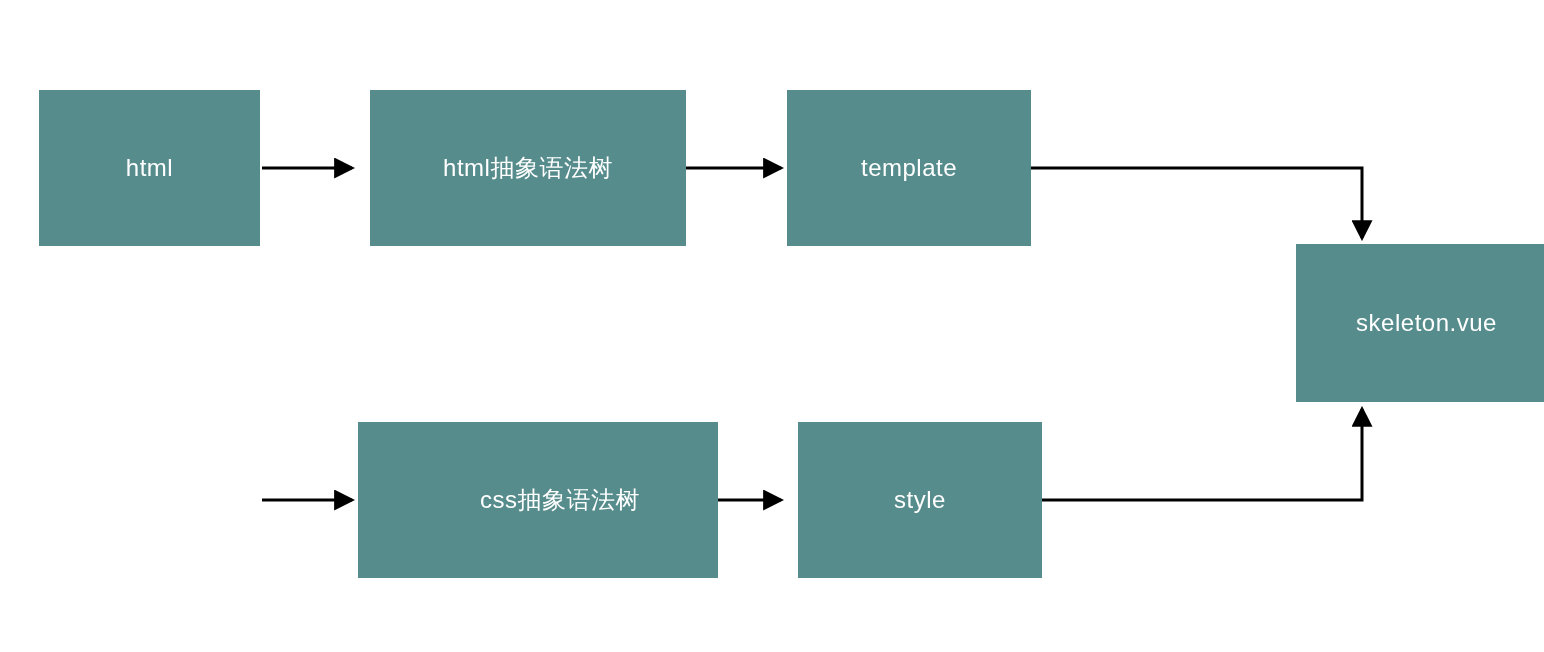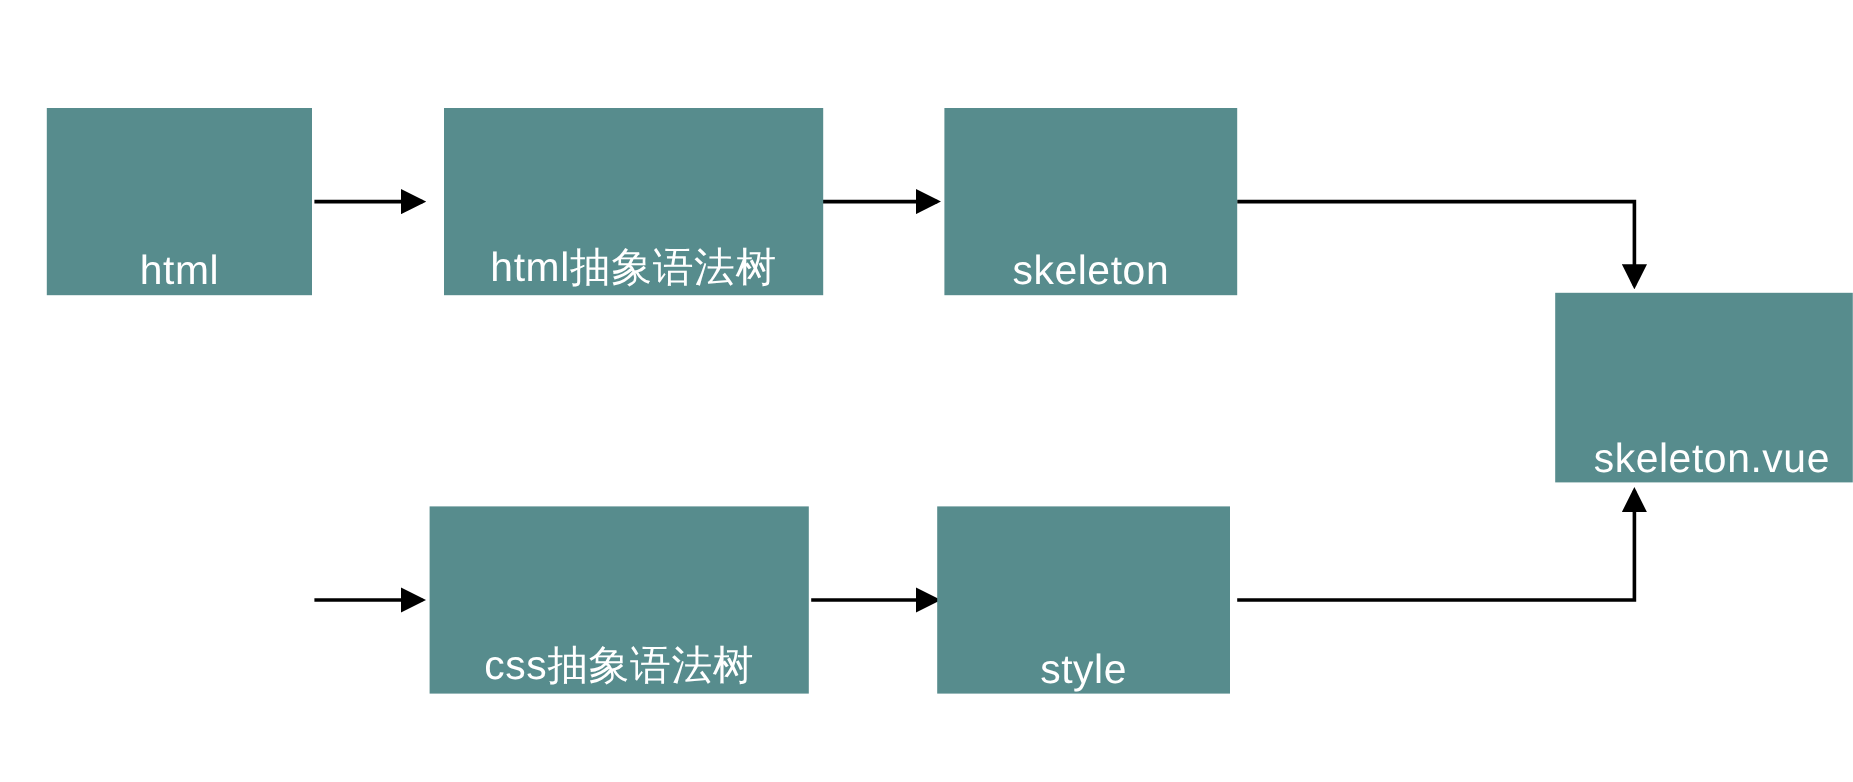--- a/index.html
+++ b/index.html
@@ -15,23 +15,23 @@
     width: 1544px;
     height: 652px;
     background: var(--bg-color, #ffffff);
     overflow: hidden;
   }
   .node {
     position: absolute;
     background: var(--node-color, #578c8d);
     color: var(--text-color, #ffffff);
     display: flex;
-    align-items: flex-end;
+    align-items: center;
     justify-content: center;
-    font-size: 34px;
+    font-size: 24px;
     letter-spacing: 0.5px;
   }
   .node .label {
     white-space: nowrap;
   }
   .edges {
     position: absolute;
     left: 0;
     top: 0;
     width: 1544px;
@@ -42,22 +42,22 @@
     stroke: var(--arrow-color, #000000);
     stroke-width: 3;
     fill: none;
   }
   
   .n-html      { left: 39px;   top: 90px;  width: 221px; height: 156px; }
   .n-html-ast  { left: 370px;  top: 90px;  width: 316px; height: 156px; }
   .n-template  { left: 787px;  top: 90px;  width: 244px; height: 156px; }
   .n-skeleton  { left: 1296px; top: 244px; width: 261px; height: 158px; }
   .n-css       { left: 39px;   top: 422px; width: 221px; height: 156px; }
-  .n-css-ast   { left: 358px;  top: 422px; width: 316px; height: 156px; }
-  .n-style     { left: 781px;  top: 422px; width: 244px; height: 156px; }
+  .n-css-ast   { left: 358px;  top: 422px; width: 316px; height: 156px; padding-left: 44px; }
+  .n-style     { left: 798px;  top: 422px; width: 244px; height: 156px; }
 </style>
 </head>
 <body>
 
 <div class="canvas">
 
   <svg class="edges" width="1544" height="652" viewBox="0 0 1544 652" xmlns="http://www.w3.org/2000/svg">
     <defs>
       <marker id="arrowhead" viewBox="0 0 10 10" refX="8.5" refY="5" markerWidth="7" markerHeight="7" orient="auto">
         <path d="M0,0 L10,5 L0,10 Z" fill="#000000"></path>
@@ -73,21 +73,21 @@
 
   <div class="node n-html">
     <span class="label">html</span>
   </div>
 
   <div class="node n-html-ast">
     <span class="label">html抽象语法树</span>
   </div>
 
   <div class="node n-template">
-    <span class="label">skeleton</span>
+    <span class="label">template</span>
   </div>
 
   <div class="node n-skeleton">
     <span class="label">skeleton.vue</span>
   </div>
 
 
   <div class="node n-css-ast">
     <span class="label">css抽象语法树</span>
   </div>

